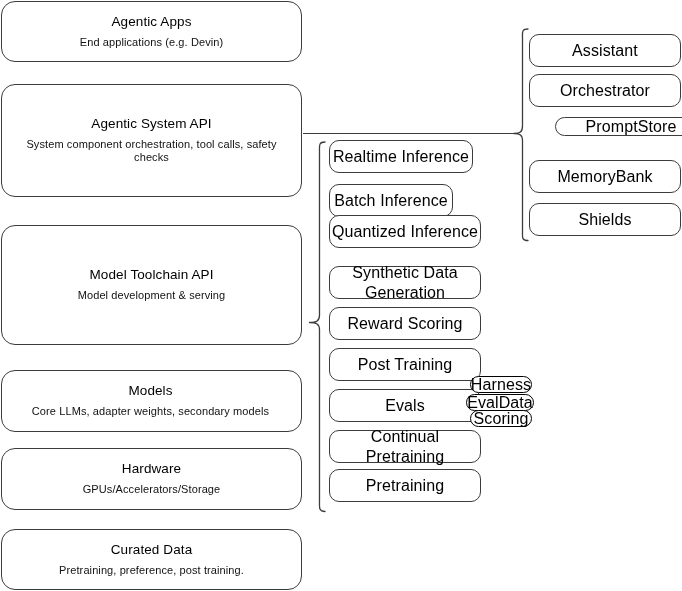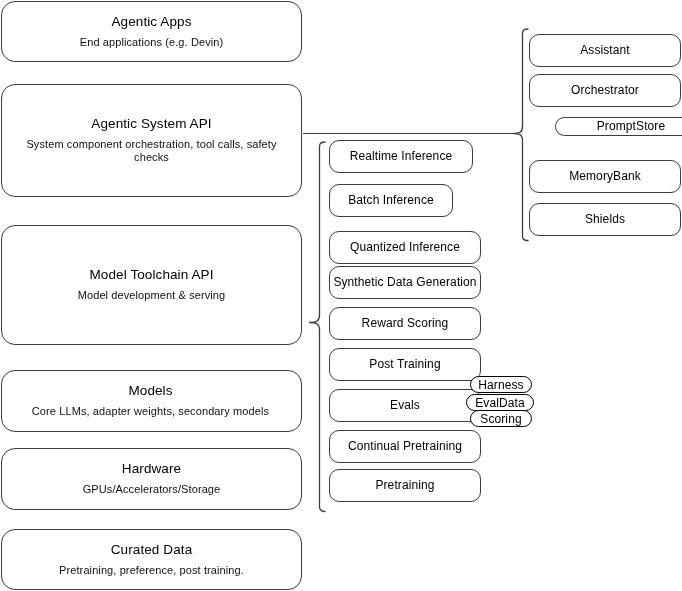--- a/index.html
+++ b/index.html
@@ -50,35 +50,35 @@
     margin-top: 5px;
     letter-spacing: .1px;
   }
 
   
   .cap {
     border-radius: 10px;
     border-width: 1.3px;
   }
   .cap .title {
-    font-size: 12px;
+    font-size: 16px;
     letter-spacing: .1px;
   }
 
   
   .pill {
     position: absolute;
     box-sizing: border-box;
     border: 1.4px solid #000;
     border-radius: 999px;
     background: #ffffff;
     display: flex;
     align-items: center;
     justify-content: center;
-    font-size: 12px;
+    font-size: 16px;
     letter-spacing: .1px;
     z-index: 6;
   }
 
   
   .conn {
     position: absolute;
     background: #3c3c3c;
     z-index: 1;
   }
@@ -150,21 +150,21 @@
   </div>
 
   <div class="box cap" style="left:329px; top:140px; width:144px; height:33px;">
     <div class="title">Realtime Inference</div>
   </div>
 
   <div class="box cap" style="left:329px; top:184px; width:124px; height:33px;">
     <div class="title">Batch Inference</div>
   </div>
 
-  <div class="box cap" style="left:329px; top:231px; width:152px; height:33px;">
+  <div class="box cap" style="left:329px; top:215px; width:152px; height:33px;">
     <div class="title">Quantized Inference</div>
   </div>
 
   <div class="box cap" style="left:329px; top:266px; width:152px; height:33px;">
     <div class="title">Synthetic Data Generation</div>
   </div>
 
   <div class="box cap" style="left:329px; top:307px; width:152px; height:33px;">
     <div class="title">Reward Scoring</div>
   </div>

